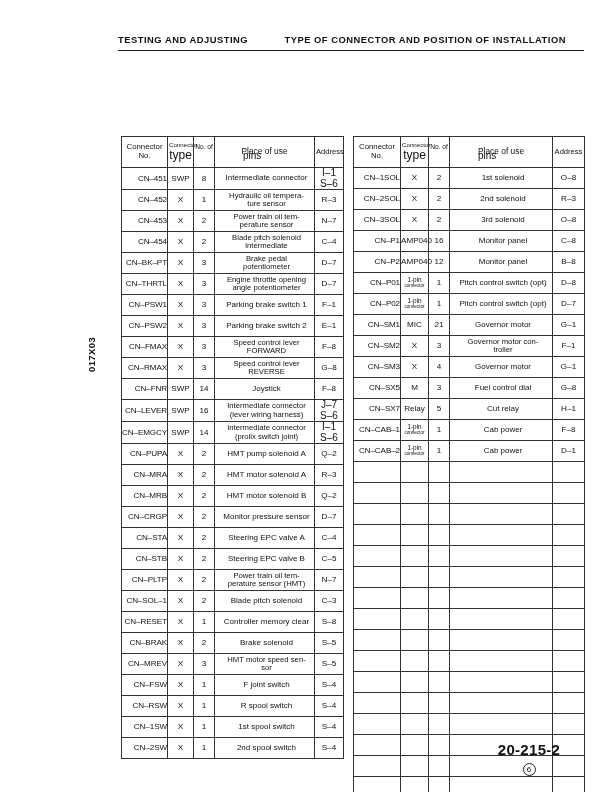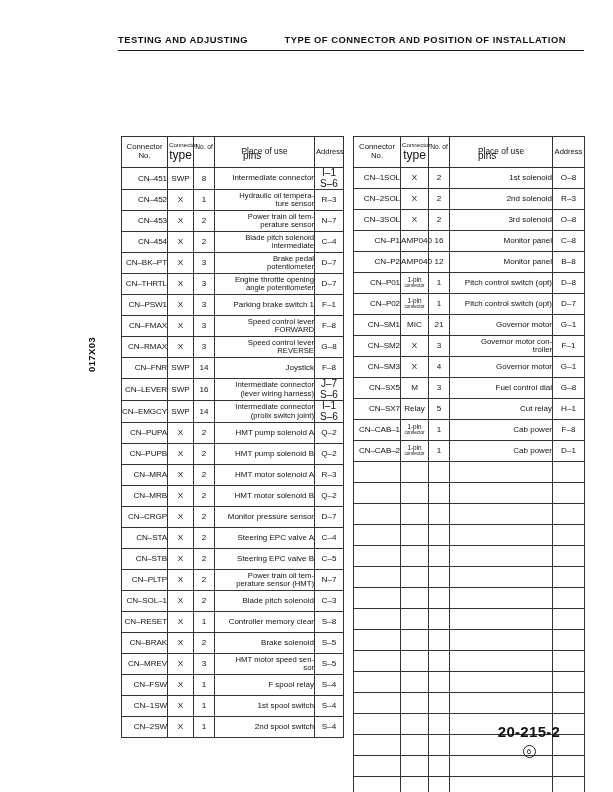--- a/index.html
+++ b/index.html
@@ -89,21 +89,21 @@
   .tbl thead th.th-addr { font-size: 7.6px; }
 
   .tbl tbody td { height: 20px; }
 
   td.c-no    { text-align: right; font-size: 8.1px; white-space: nowrap; letter-spacing: -0.1px; }
   td.c-type  { text-align: center; font-size: 8.1px; }
   td.c-type.small { font-size: 5.6px; line-height: 1.02; }
   td.c-type.small .l1 { display: block; font-size: 6.4px; }
   td.c-type.small .l2 { display: block; font-size: 4.6px; }
   td.c-pins  { text-align: center; font-size: 8.1px; }
-  td.c-place { text-align: right; padding-left: 4px; font-size: 8.0px; }
+  td.c-place { text-align: center; padding-left: 4px; font-size: 8.0px; }
   td.c-place.two { font-size: 7.7px; line-height: 1.08; margin-left: 20px; }
   td.c-addr  { text-align: center; font-size: 8.1px; white-space: nowrap; }
   td.c-addr.two { font-size: 10px; line-height: 1.05; }
   td.c-addr.two span { display: block; }
 
   
   #table-left col.w-no    { width: 46px; }
   #table-left col.w-type  { width: 26px; }
   #table-left col.w-pins  { width: 21px; }
   #table-left col.w-place { width: 100px; }
@@ -113,21 +113,21 @@
   #table-right col.w-no    { width: 47px; }
   #table-right col.w-type  { width: 28px; }
   #table-right col.w-pins  { width: 21px; }
   #table-right col.w-place { width: 103px; }
   #table-right col.w-addr  { width: 32px; }
 
   
   .footer {
     position: absolute;
     right: 24px;
-    bottom: 34px;
+    bottom: 16px;
     text-align: center;
     width: 120px;
   }
   .footer .page-num {
     font-size: 15px;
     font-weight: bold;
     letter-spacing: 0.3px;
   }
   .footer .rev {
     margin-top: 1px;
@@ -225,20 +225,27 @@
         <td class="c-addr">D–7</td>
       </tr>
       <tr>
         <td class="c-no">CN–PSW1</td>
         <td class="c-type">X</td>
         <td class="c-pins">3</td>
         <td class="c-place">Parking brake switch 1</td>
         <td class="c-addr">F–1</td>
       </tr>
       <tr>
+        <td class="c-no">CN–PSW2</td>
+        <td class="c-type">X</td>
+        <td class="c-pins">3</td>
+        <td class="c-place">Parking brake switch 2</td>
+        <td class="c-addr">E–1</td>
+      </tr>
+      <tr>
         <td class="c-no">CN–FMAX</td>
         <td class="c-type">X</td>
         <td class="c-pins">3</td>
         <td class="c-place two">Speed control lever<br>FORWARD</td>
         <td class="c-addr">F–8</td>
       </tr>
       <tr>
         <td class="c-no">CN–RMAX</td>
         <td class="c-type">X</td>
         <td class="c-pins">3</td>
@@ -273,27 +280,20 @@
         </td>
       </tr>
       <tr>
         <td class="c-no">CN–PUPA</td>
         <td class="c-type">X</td>
         <td class="c-pins">2</td>
         <td class="c-place">HMT pump solenoid A</td>
         <td class="c-addr">Q–2</td>
       </tr>
       <tr>
-        <td class="c-no">CN–PUPB</td>
-        <td class="c-type">X</td>
-        <td class="c-pins">2</td>
-        <td class="c-place">HMT pump solenoid B</td>
-        <td class="c-addr">Q–2</td>
-      </tr>
-      <tr>
         <td class="c-no">CN–MRA</td>
         <td class="c-type">X</td>
         <td class="c-pins">2</td>
         <td class="c-place">HMT motor solenoid A</td>
         <td class="c-addr">R–3</td>
       </tr>
       <tr>
         <td class="c-no">CN–MRB</td>
         <td class="c-type">X</td>
         <td class="c-pins">2</td>
@@ -353,21 +353,28 @@
         <td class="c-no">CN–MREV</td>
         <td class="c-type">X</td>
         <td class="c-pins">3</td>
         <td class="c-place two">HMT motor speed sen-<br>sor</td>
         <td class="c-addr">S–5</td>
       </tr>
       <tr>
         <td class="c-no">CN–FSW</td>
         <td class="c-type">X</td>
         <td class="c-pins">1</td>
-        <td class="c-place">F spool relay</td>
+        <td class="c-place">F joint switch</td>
+        <td class="c-addr">S–4</td>
+      </tr>
+      <tr>
+        <td class="c-no">CN–RSW</td>
+        <td class="c-type">X</td>
+        <td class="c-pins">1</td>
+        <td class="c-place">R spool switch</td>
         <td class="c-addr">S–4</td>
       </tr>
       <tr>
         <td class="c-no">CN–1SW</td>
         <td class="c-type">X</td>
         <td class="c-pins">1</td>
         <td class="c-place">1st spool switch</td>
         <td class="c-addr">S–4</td>
       </tr>
       <tr>

